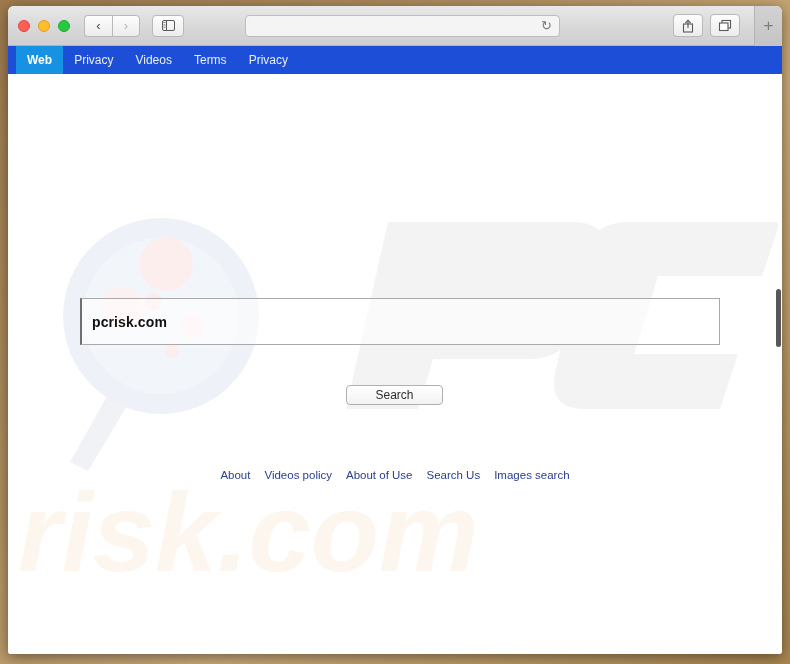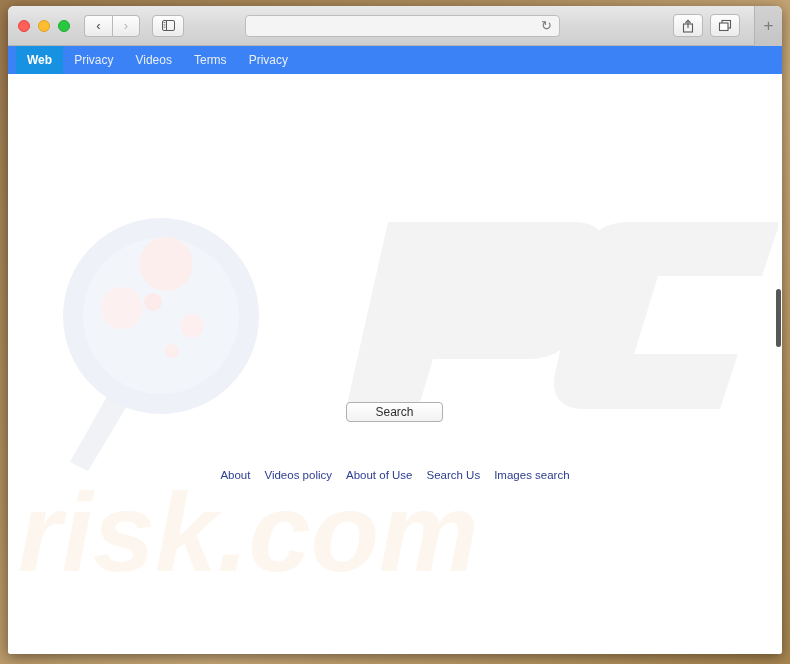--- a/index.html
+++ b/index.html
@@ -123,21 +123,21 @@
     justify-content: center;
     color: #7c7c7c;
     font-size: 17px;
     margin-left: 7px;
   }
 
   
   #site-nav {
     flex: 0 0 28px;
     height: 28px;
-    background: #3b82f6;
+    background: #1d4ed8;
     display: flex;
     align-items: stretch;
     padding-left: 8px;
   }
   .nav-tab {
     display: flex;
     align-items: center;
     padding: 0 11px;
     color: #e9eef2;
     font-size: 12px;
@@ -203,21 +203,21 @@
   #search-value {
     font-size: 14px;
     font-weight: bold;
     color: #111111;
     letter-spacing: 0.1px;
   }
 
   #search-button {
     position: absolute;
     left: 338px;
-    top: 328px;
+    top: 311px;
     width: 97px;
     height: 20px;
     background: linear-gradient(to bottom,#ffffff,#f2f2f2);
     border: 1px solid #b0b0b0;
     border-radius: 4px;
     font-size: 12px;
     color: #2e2e2e;
     display: flex;
     align-items: center;
     justify-content: center;
@@ -359,20 +359,23 @@
 
           <path d="M300 18 L452 18 L434 72 L330 72 L306 150 L410 150 L392 205 L258 205
                    Q218 205 228 165 L252 58 Q262 18 300 18 Z"></path>
         </g>
       </svg>
 
       <svg id="wm-risk" viewBox="0 0 760 115">
         <text x="0" y="92" font-family="'Liberation Sans', sans-serif" font-size="112" font-weight="bold" font-style="italic" fill="#fdf6ef">risk.com</text>
       </svg>
 
+      <div id="search-box">
+        <span id="search-value">pcrisk.com</span>
+      </div>
 
       <div id="search-button">
         <span>Search</span>
       </div>
 
       <div id="footer-links">
         <span class="footer-link">About</span>
         <span class="footer-link">Videos policy</span>
         <span class="footer-link">About of Use</span>
         <span class="footer-link">Search Us</span>

